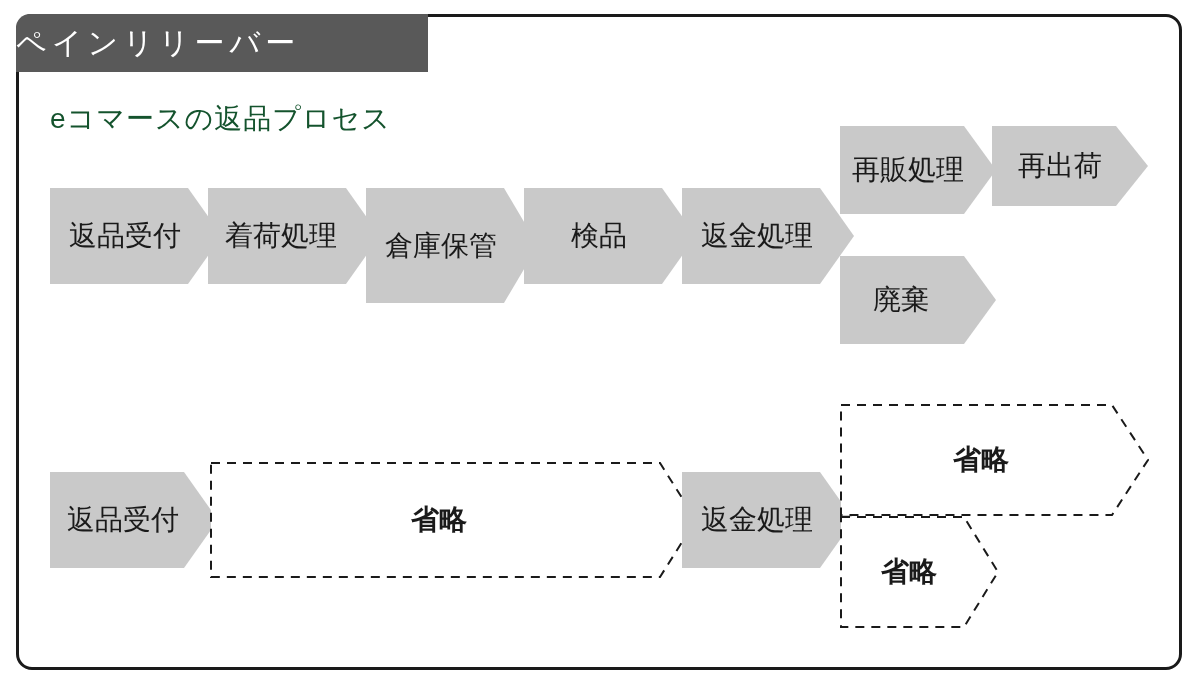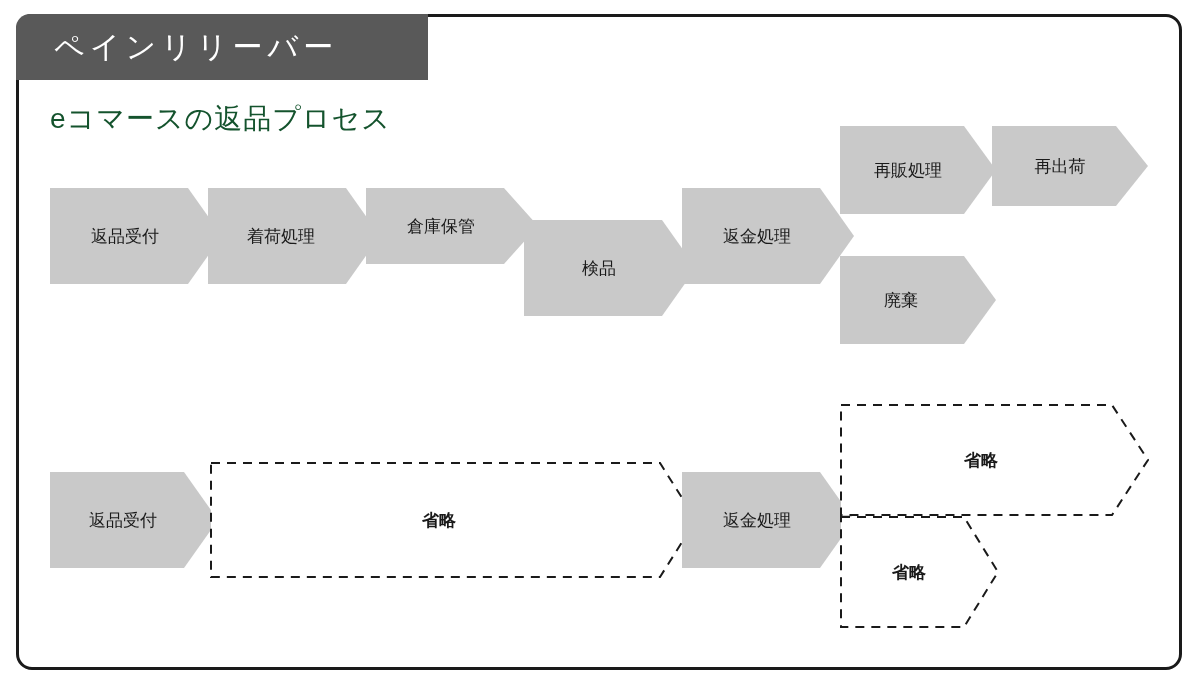--- a/index.html
+++ b/index.html
@@ -29,27 +29,26 @@
     border-radius: 16px;
     box-sizing: border-box;
     background: #ffffff;
   }
   
   #title-banner {
     position: absolute;
     left: 16px;
     top: 14px;
     width: 412px;
-    height: 66px;
+    height: 58px;
     background: #595959;
     border-top-left-radius: 14px;
     box-sizing: border-box;
     display: flex;
     align-items: center;
-    padding-left: 38px;
   }
   #title-banner .title-text {
     color: #ffffff;
     font-size: 30px;
     letter-spacing: 5px;
     line-height: 1;
     white-space: nowrap;
   }
 
   .section-heading {
@@ -62,21 +61,21 @@
   #heading-ecommerce { left: 50px; top: 100px; }
   #heading-optoro    { left: 50px; top: 388px; }
 
   
   .chev {
     position: absolute;
     box-sizing: border-box;
     display: flex;
     align-items: center;
     justify-content: center;
-    font-size: 17px;
+    font-size: 28px;
     color: #1a1a1a;
     white-space: nowrap;
   }
   .chev .lbl { position: relative; z-index: 2; }
 
   
   .chev.dashed {
     background: transparent;
   }
   .chev.dashed svg, .chev.solid-svg svg {
@@ -108,28 +107,28 @@
     <span class="lbl" style="margin-right:22px;">返品受付</span>
   </div>
 
   <div class="chev solid-svg" style="left:208px; top:188px; width:172px; height:96px;">
     <svg viewBox="0 0 172 96" preserveAspectRatio="none" aria-hidden="true">
       <polygon points="0,0 138,0 172,48 138,96 0,96" fill="#c9c9c9"></polygon>
     </svg>
     <span class="lbl" style="margin-right:26px;">着荷処理</span>
   </div>
 
-  <div class="chev solid-svg" style="left:366px; top:188px; width:172px; height:76px;">
+  <div class="chev solid-svg" style="left:366px; top:188px; width:172px; height:115px;">
     <svg viewBox="0 0 172 96" preserveAspectRatio="none" aria-hidden="true">
       <polygon points="0,0 138,0 172,48 138,96 0,96" fill="#c9c9c9"></polygon>
     </svg>
     <span class="lbl" style="margin-right:22px;">倉庫保管</span>
   </div>
 
-  <div class="chev solid-svg" style="left:524px; top:188px; width:172px; height:96px;margin-top:32px;">
+  <div class="chev solid-svg" style="left:524px; top:188px; width:172px; height:96px;">
     <svg viewBox="0 0 172 96" preserveAspectRatio="none" aria-hidden="true">
       <polygon points="0,0 138,0 172,48 138,96 0,96" fill="#c9c9c9"></polygon>
     </svg>
     <span class="lbl" style="margin-right:22px;">検品</span>
   </div>
 
   <div class="chev solid-svg" style="left:682px; top:188px; width:172px; height:96px;">
     <svg viewBox="0 0 172 96" preserveAspectRatio="none" aria-hidden="true">
       <polygon points="0,0 138,0 172,48 138,96 0,96" fill="#c9c9c9"></polygon>
     </svg>

